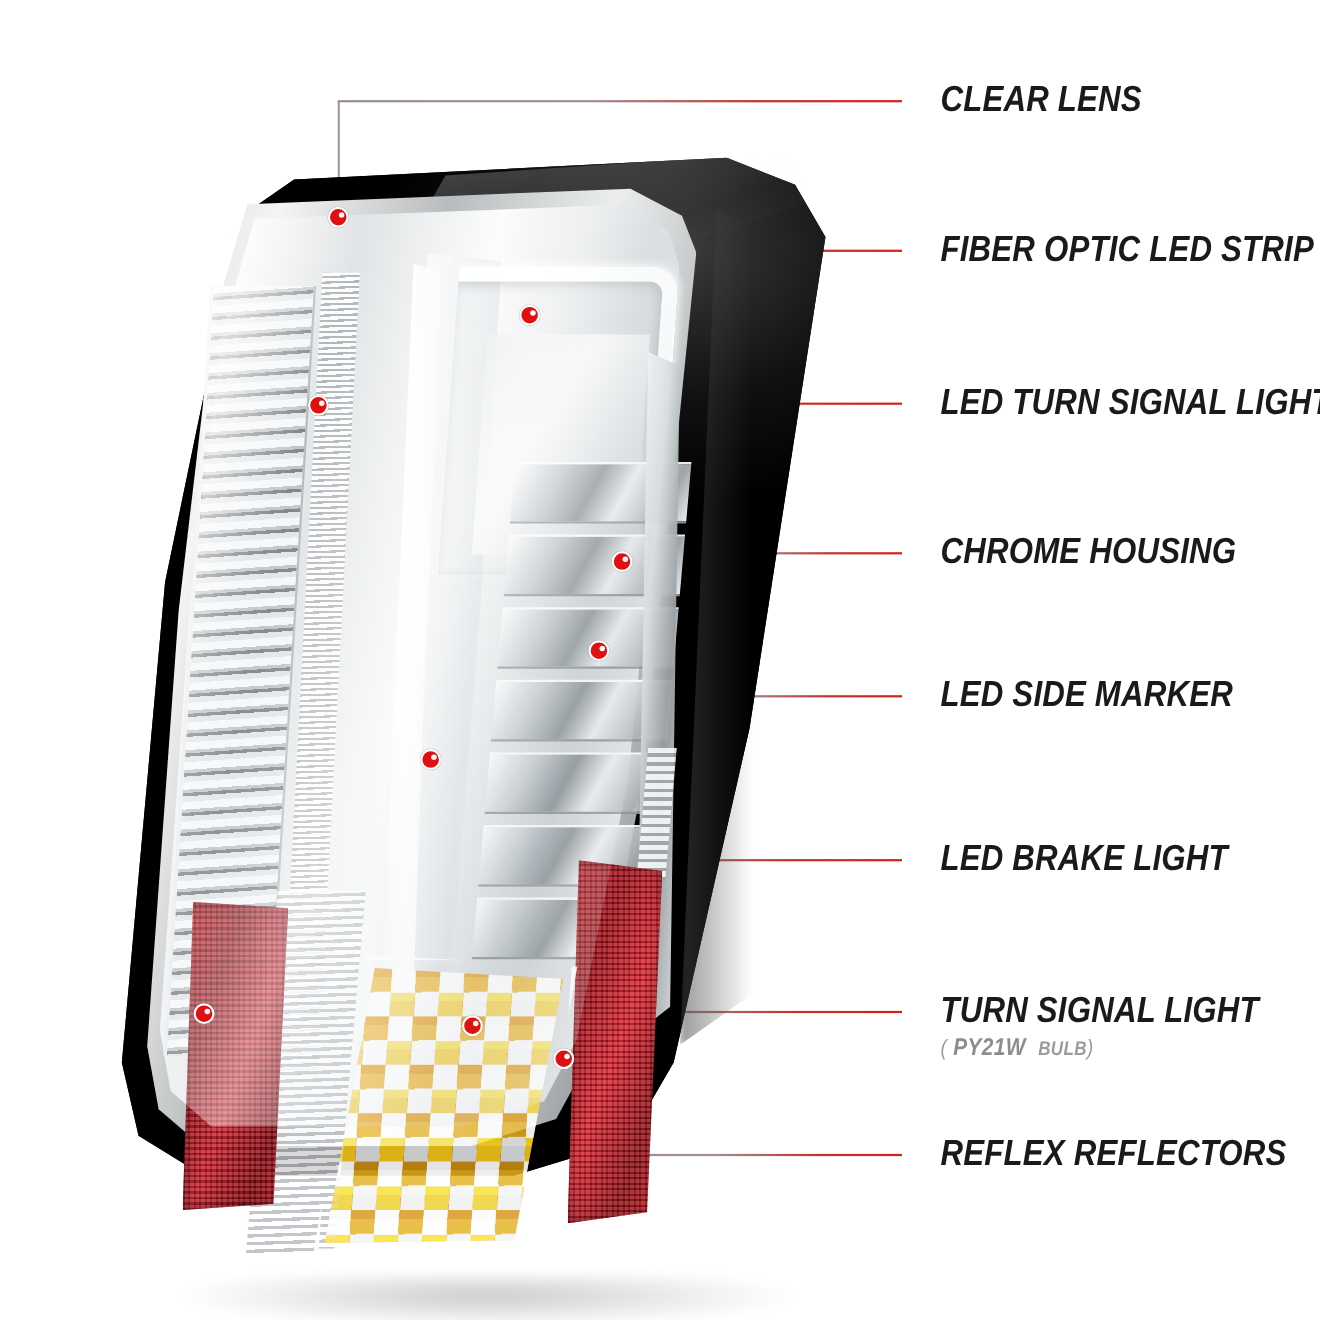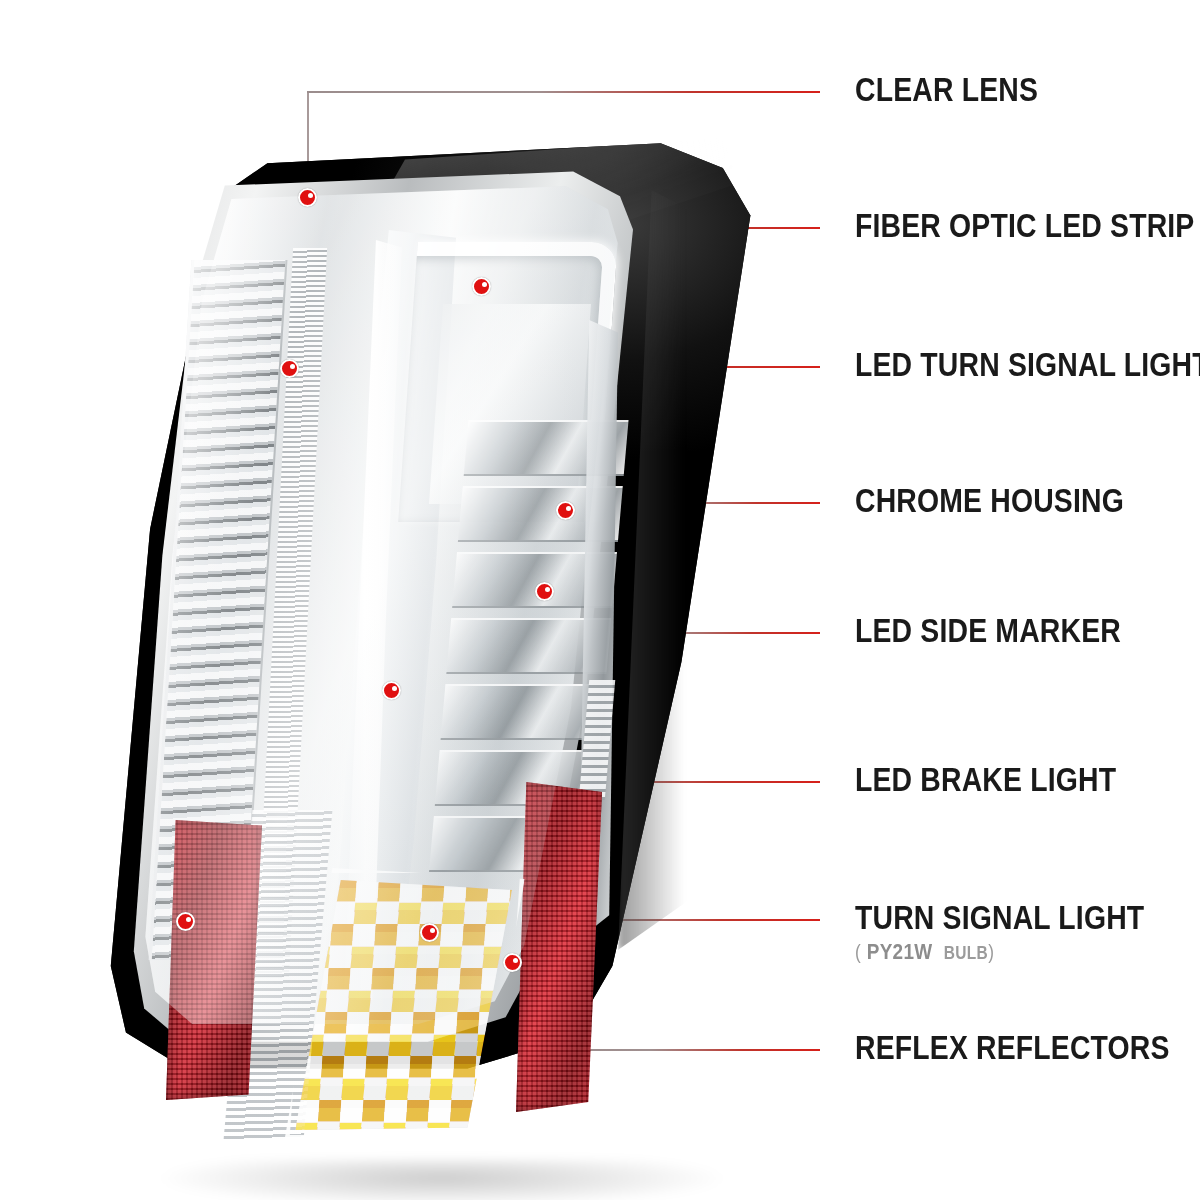--- a/index.html
+++ b/index.html
@@ -7,20 +7,21 @@
     margin: 0; padding: 0;
     width: 1200px; height: 1200px;
     background: #ffffff;
     font-family: "Liberation Sans", sans-serif;
     overflow: hidden;
   }
   #stage {
     position: relative;
     width: 1200px; height: 1200px;
     background: #ffffff;
+    font-style: italic;
   }
 
   
   .label {
     position: absolute;
     white-space: nowrap;
     color: #1a1a1a;
     font-family: "Liberation Sans Narrow", "Liberation Sans", sans-serif;
     font-weight: bold;
     font-size: 33px;

